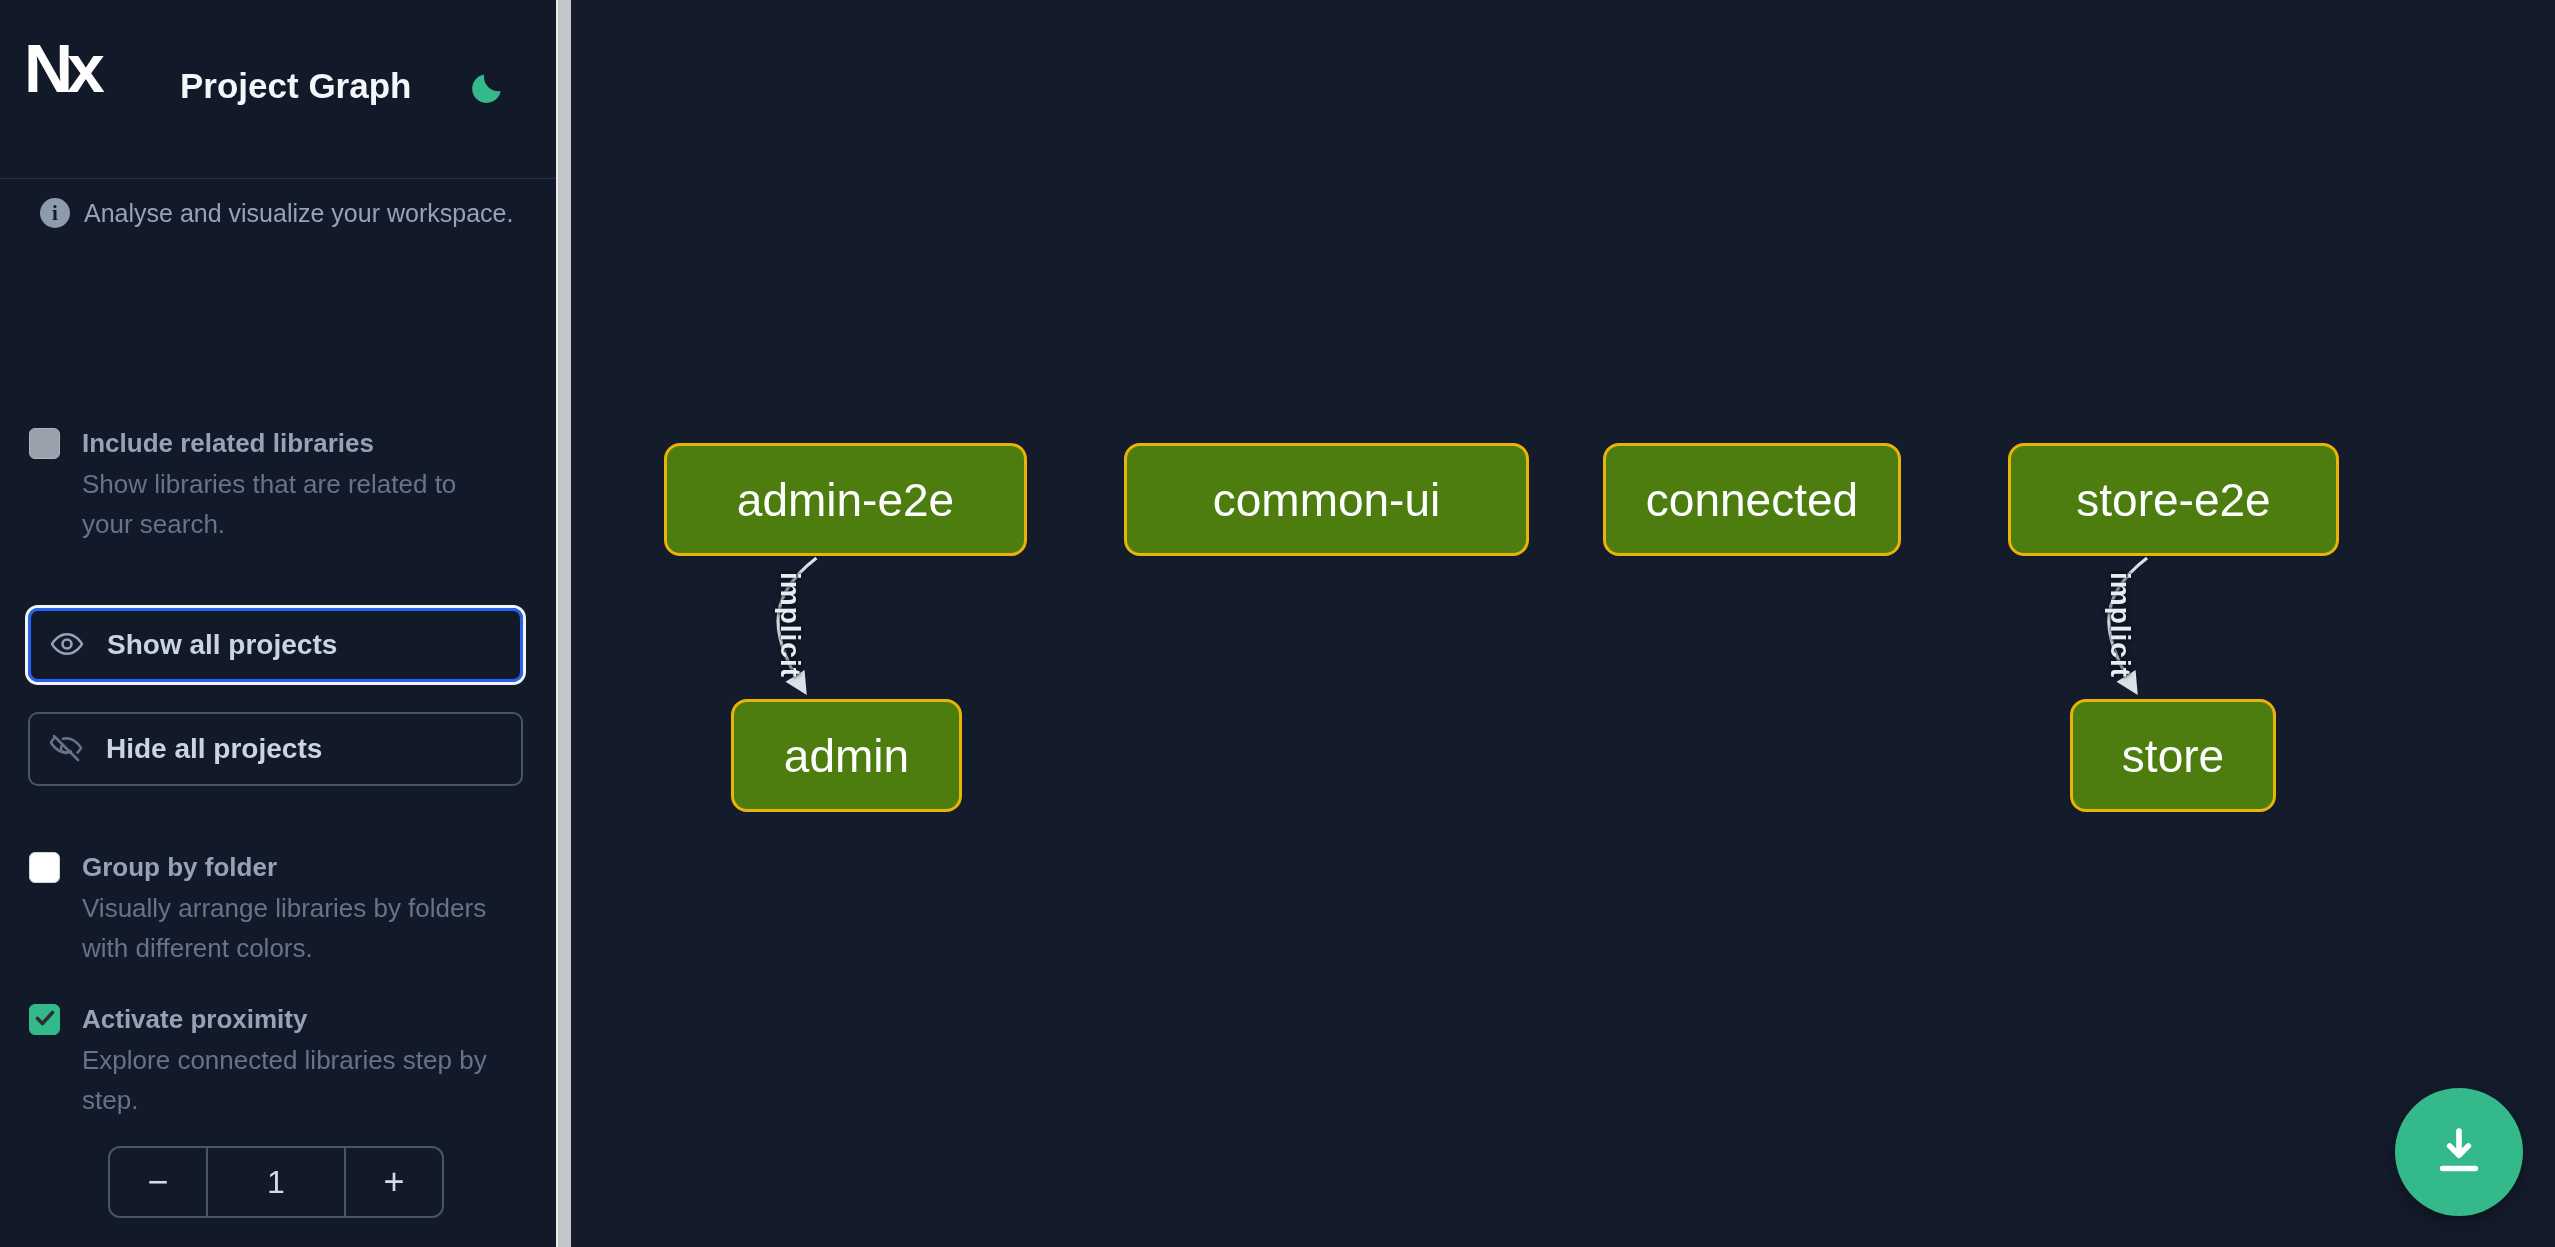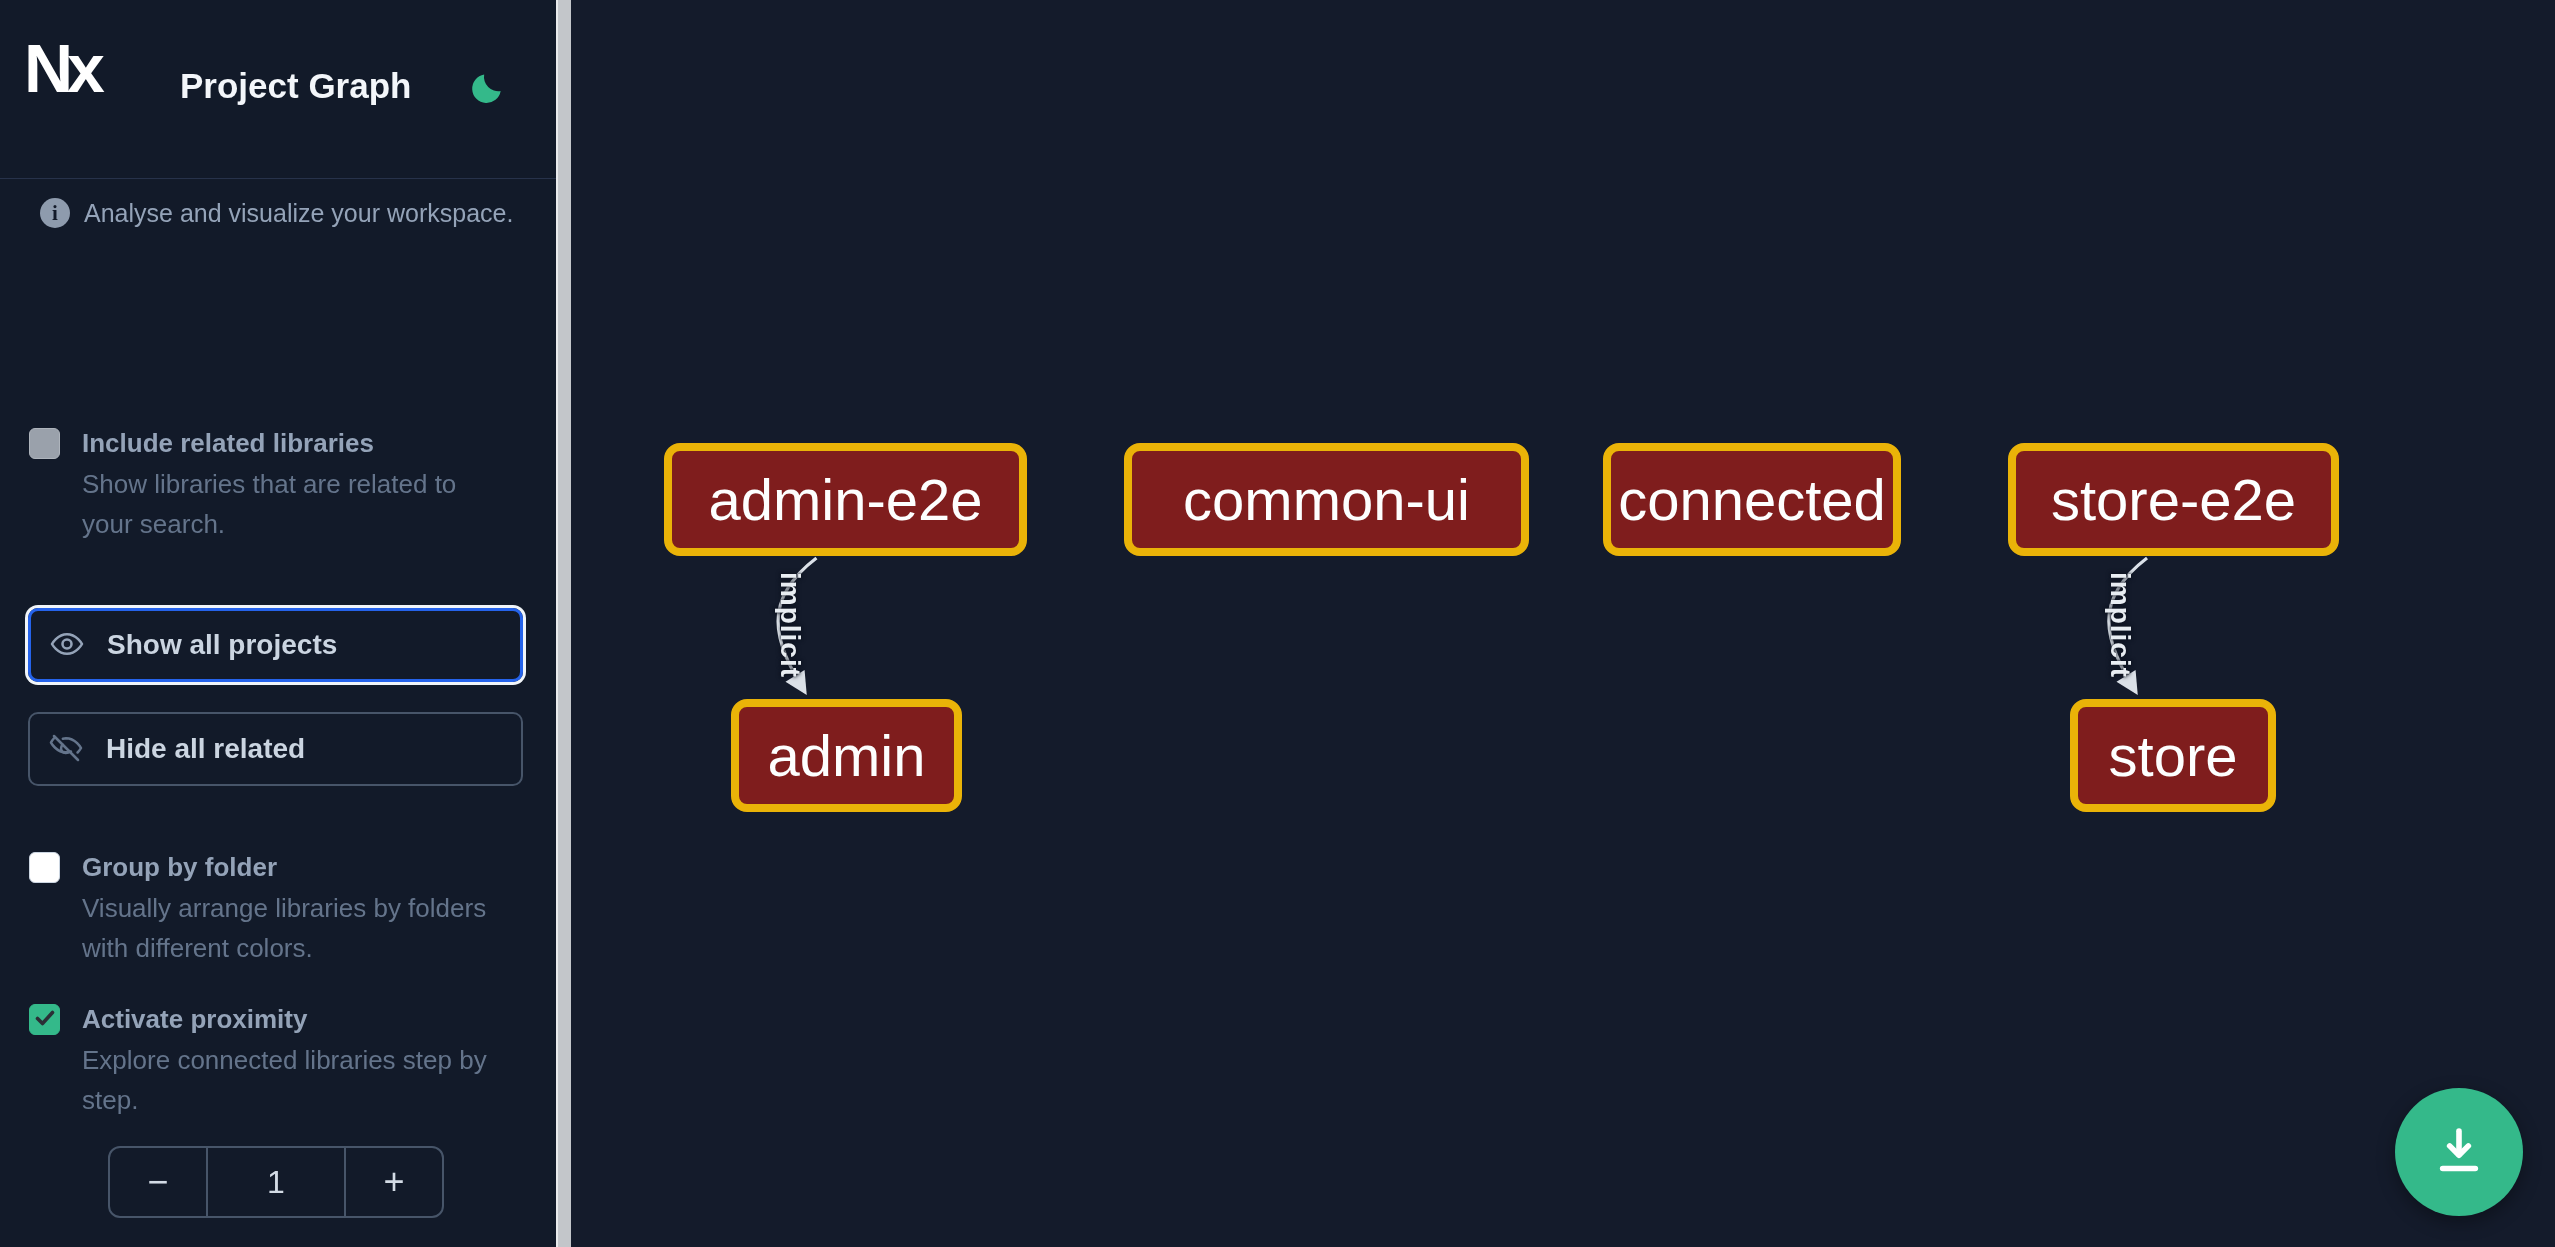--- a/index.html
+++ b/index.html
@@ -50,22 +50,22 @@
   .step-dec{width:96px;font-size:36px;border-right:2px solid #475569;}
   .step-val{flex:1;font-size:32px;cursor:default;}
   .step-inc{width:96px;font-size:36px;border-left:2px solid #475569;}
 
   
   .divider{position:absolute;left:556px;top:0;width:2px;height:1247px;background:#e8eaec;}
   .scrollbar{position:absolute;left:558px;top:0;width:13px;height:1247px;background:#c3c6ca;cursor:pointer;}
 
   
   .canvas{position:absolute;left:571px;top:0;width:1984px;height:1247px;background:#141b2b;}
-  .graph-node{position:absolute;background:#7f1d1d;border:8px solid #eab308;border-radius:16px;
-    display:flex;align-items:center;justify-content:center;color:#fdfefe;font-size:58px;
+  .graph-node{position:absolute;background:#4d7c0f;border:3px solid #eab308;border-radius:16px;
+    display:flex;align-items:center;justify-content:center;color:#fdfefe;font-size:46px;
     box-sizing:border-box;cursor:pointer;white-space:nowrap;}
   #edge-svg{position:absolute;left:0;top:0;width:2555px;height:1247px;pointer-events:none;}
   .edge-label{position:absolute;transform:translate(-50%,-50%) rotate(90deg);
     font-size:28px;font-weight:600;color:#e8edf2;letter-spacing:1px;
     text-shadow:0 0 5px rgba(12,17,28,.95),0 0 3px rgba(12,17,28,.95);}
 
   
   .fab{position:absolute;left:2395px;top:1088px;width:128px;height:128px;border-radius:50%;
     background:#34b98a;border:none;display:flex;align-items:center;justify-content:center;cursor:pointer;
     box-shadow:0 6px 18px rgba(0,0,0,.35);}
@@ -112,21 +112,21 @@
   </button>
 
   <button class="sb-btn" style="top:712px;">
     <span>
       <svg viewBox="0 0 24 24" fill="none" stroke="#64748b" stroke-width="1.7" stroke-linecap="round" stroke-linejoin="round">
         <path d="M4 5.5c-1.3 1.4-2 2.9-2 2.9s3.5 6.5 10 6.5c1.2 0 2.3-.2 3.3-.6M9.9 5.8A10 10 0 0 1 12 5.5c6.5 0 10 6.5 10 6.5s-.8 1.5-2.3 3"></path>
         <path d="M9.9 9.9a3 3 0 1 0 4.2 4.2"></path>
           <path d="M4 4l16 16"></path>
       </svg>
     </span>
-    <span class="btn-label">Hide all related</span>
+    <span class="btn-label">Hide all projects</span>
   </button>
 
   <div class="opt-row" style="top:848px;">
     <div class="opt-checkbox cb-white"></div>
     <div class="opt-text">
       <div class="opt-title">Group by folder</div>
       <div class="opt-desc">Visually arrange libraries by folders with different colors.</div>
     </div>
   </div>
 

